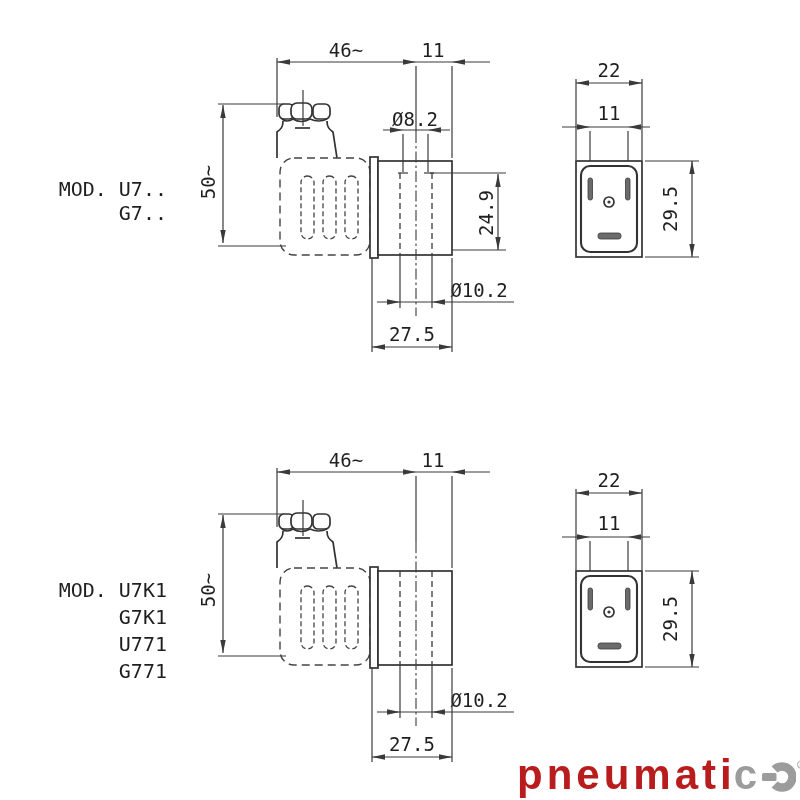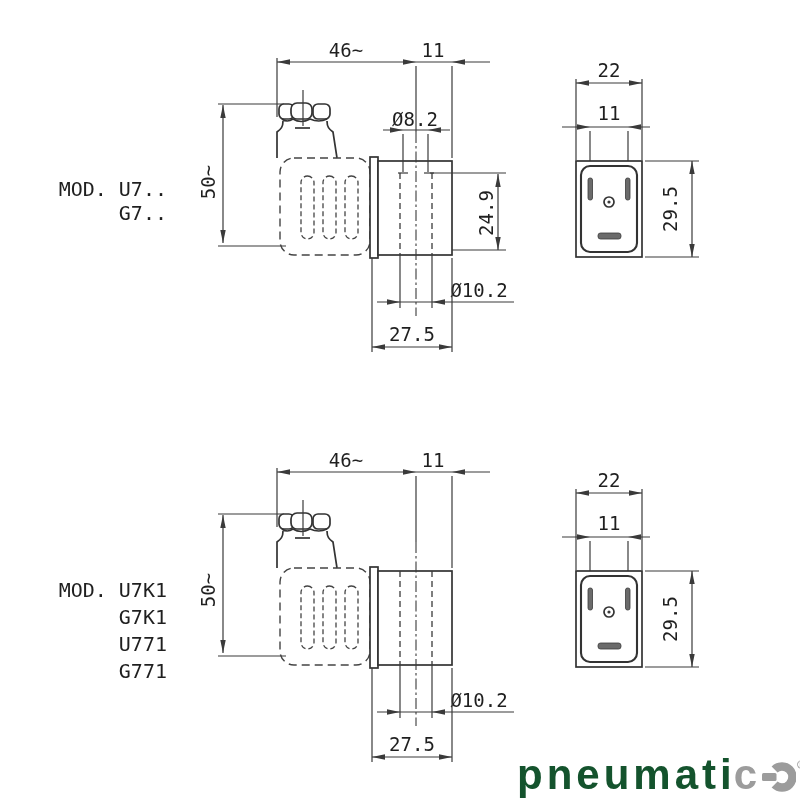--- a/index.html
+++ b/index.html
@@ -17,21 +17,21 @@
   .arr{fill:#3a3a3a;stroke:none;}
   .dash{stroke:#444;stroke-width:1.4;fill:none;stroke-dasharray:8 5;}
   .slot{stroke:#444;stroke-width:1.3;fill:none;stroke-dasharray:5 3;}
   .hole{stroke:#3a3a3a;stroke-width:1.3;fill:none;stroke-dasharray:6 4;}
   .cline{stroke:#3a3a3a;stroke-width:1.1;fill:none;stroke-dasharray:11 3 2.5 3;}
   .pin{fill:#6b6b6b;stroke:#3a3a3a;stroke-width:.8;}
   
   .logo{position:absolute;left:517px;top:752px;height:46px;display:flex;align-items:baseline;
         font-family:"Liberation Sans", sans-serif;font-weight:bold;font-size:42px;
         letter-spacing:4px;line-height:46px;white-space:nowrap;}
-  .logo .pink{color:#14532d;}
+  .logo .pink{color:#b91c1c;}
   .logo .gray{color:#9c9c9c;margin-left:-2px;}
   .logo .oglyph{display:inline-block;width:34px;height:32px;vertical-align:baseline;
         position:relative;top:4px;margin-left:1px;}
   .logo .reg{font-size:13px;color:#9c9c9c;letter-spacing:0;position:relative;top:-20px;left:1px;}
 </style>
 </head>
 <body>
 
 <div id="canvas">
 <svg width="800" height="800" viewBox="0 0 800 800">

